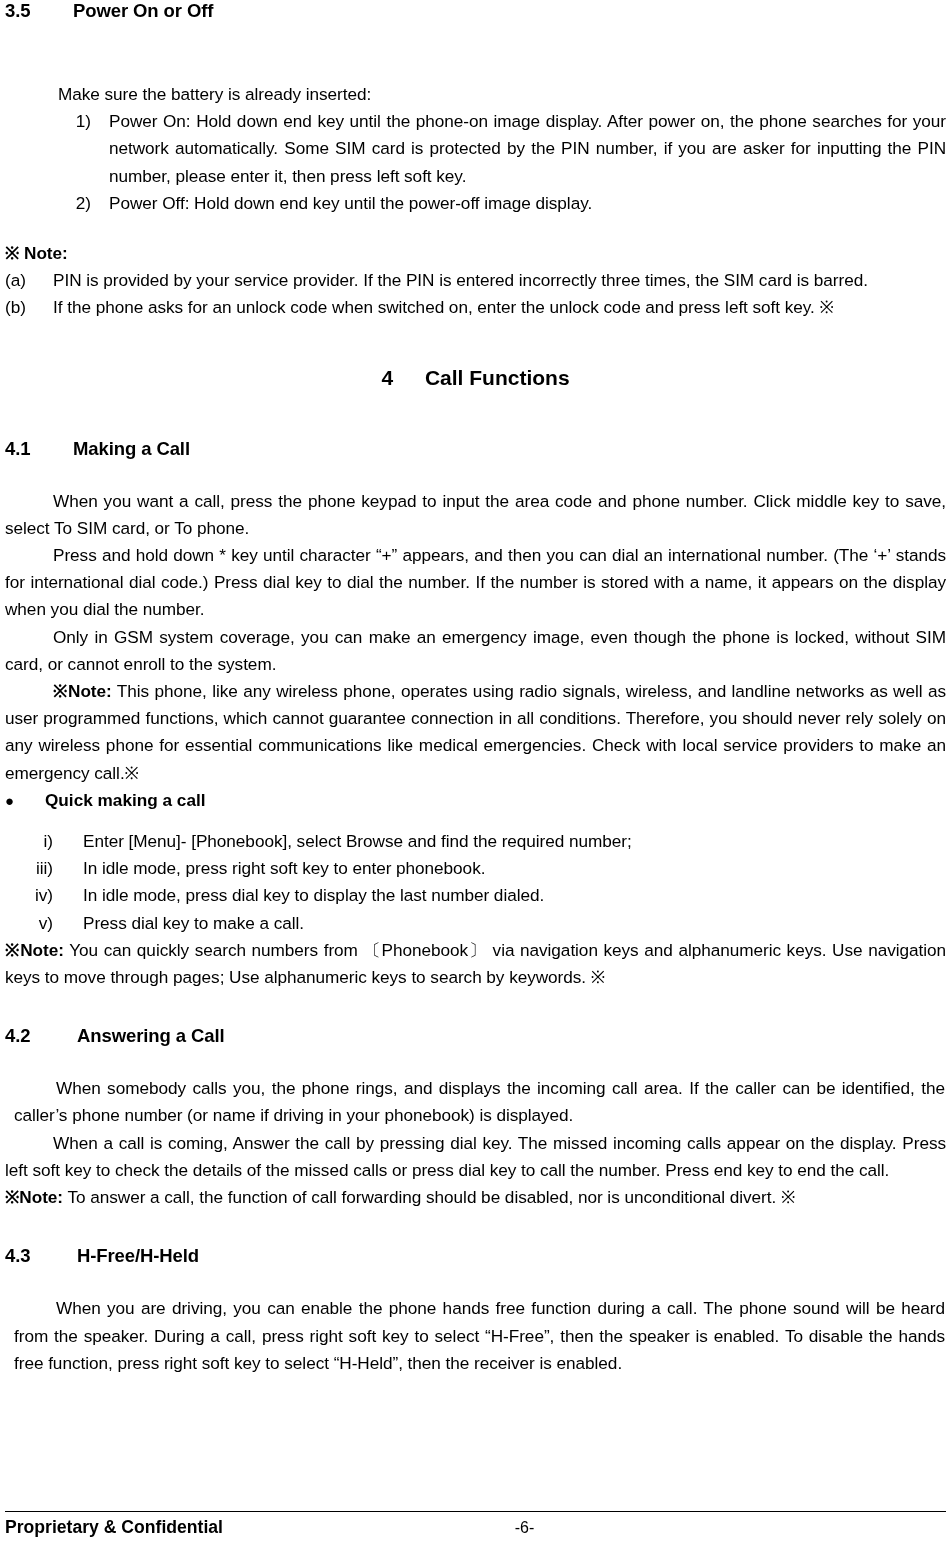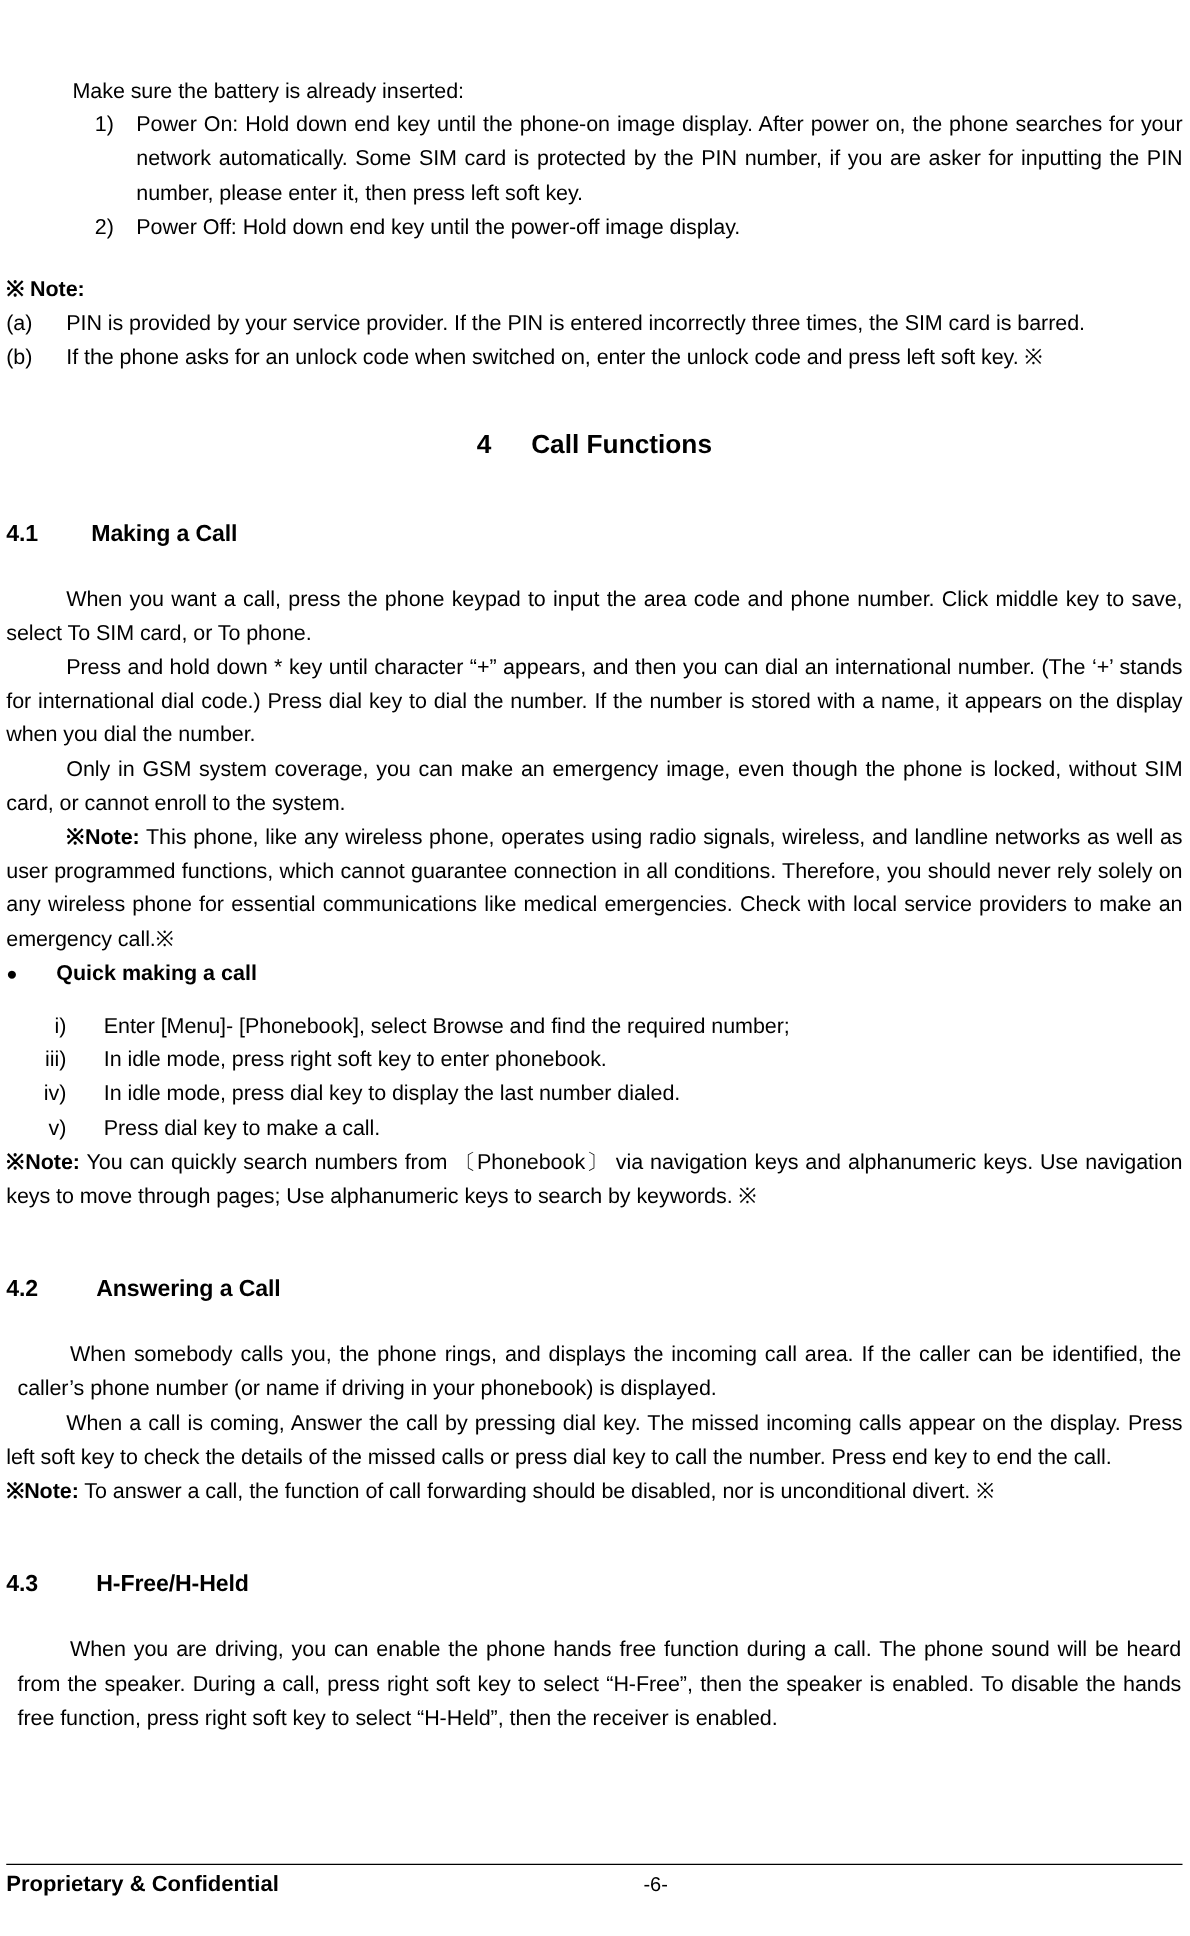--- a/index.html
+++ b/index.html
@@ -30,21 +30,21 @@
   .h2 {
     display: flex;
     align-items: baseline;
     font-size: 18.5px;
     font-weight: bold;
     letter-spacing: -0.1px;
     margin: 0;
     padding: 0;
   }
   .h2 .num { width: 68px; flex: 0 0 68px; }
-  .h2.tight .num { width: 72px; flex: 0 0 72px; margin-top: 16px; }
+  .h2.tight .num { width: 72px; flex: 0 0 72px; }
 
   .h1 {
     text-align: center;
     font-size: 21px;
     font-weight: bold;
     margin: 4px;
     padding: 0;
   }
   .h1 .num { margin-right: 26px; }
 
@@ -118,21 +118,21 @@
 
   
   .inset { padding-left: 9px; padding-right: 1px; }
 
   
   .footer {
     position: absolute;
     left: 5px;
     right: 6px;
     bottom: 0;
-    height: 58px;
+    height: 38px;
   }
   .footer .rule {
     border-top: 1.6px solid #000000;
     width: 100%;
   }
   .footer .frow {
     display: flex;
     align-items: baseline;
     padding-top: 5px;
     font-size: 17.6px;
@@ -148,20 +148,24 @@
     font-weight: normal;
     font-size: 16px;
   }
 </style>
 </head>
 <body>
 
 <div class="page">
   <div class="content">
 
+    <h2 class="h2">
+      <span class="num">3.5</span>
+      <span>Power On or Off</span>
+    </h2>
 
     <div class="sp-36"></div>
 
     <p class="body left" style="padding-left:53px">Make sure the battery is already inserted:</p>
 
     <div class="row lvl-num">
       <span class="mk">1)</span>
       <span class="tx">Power On: Hold down end key until the phone-on image display. After power on, the phone searches for your network automatically. Some SIM card is protected by the PIN number, if you are asker for inputting the PIN number, please enter it, then press left soft key.</span>
     </div>
     <div class="row lvl-num">

